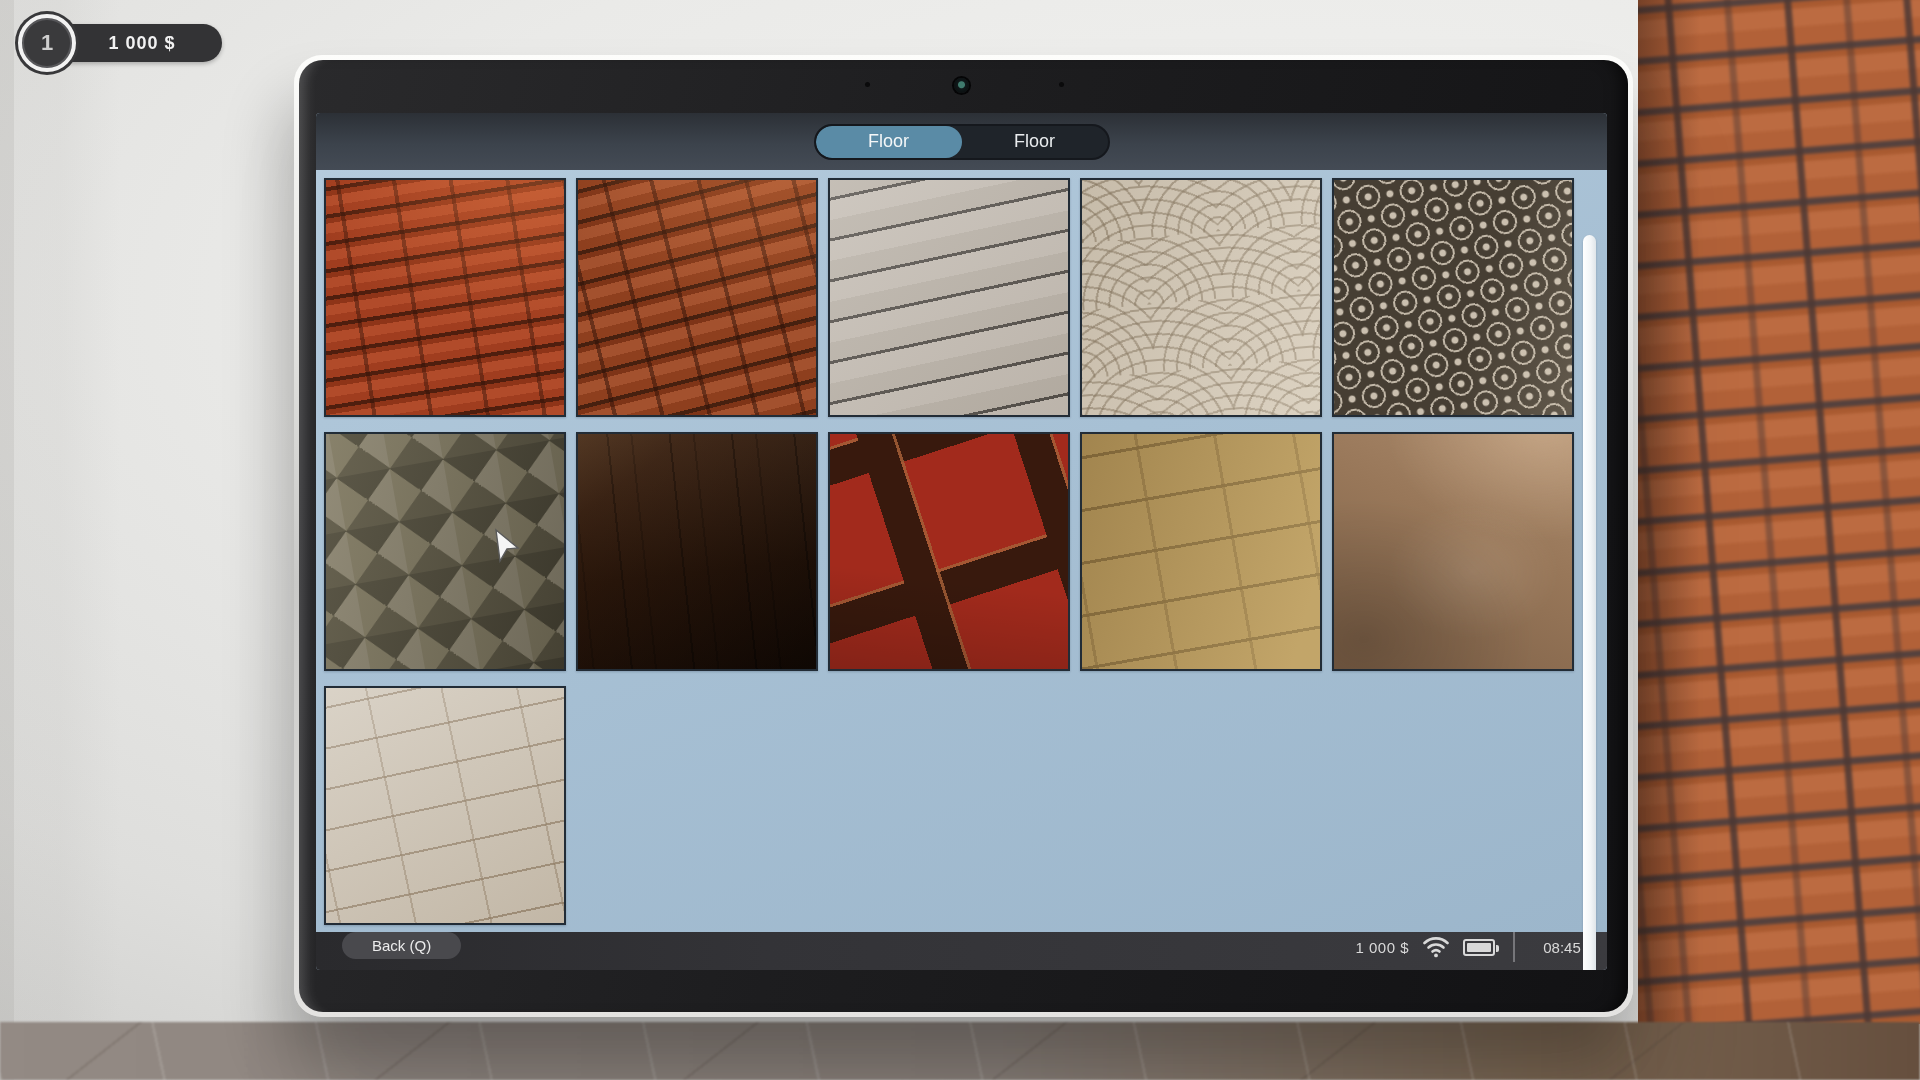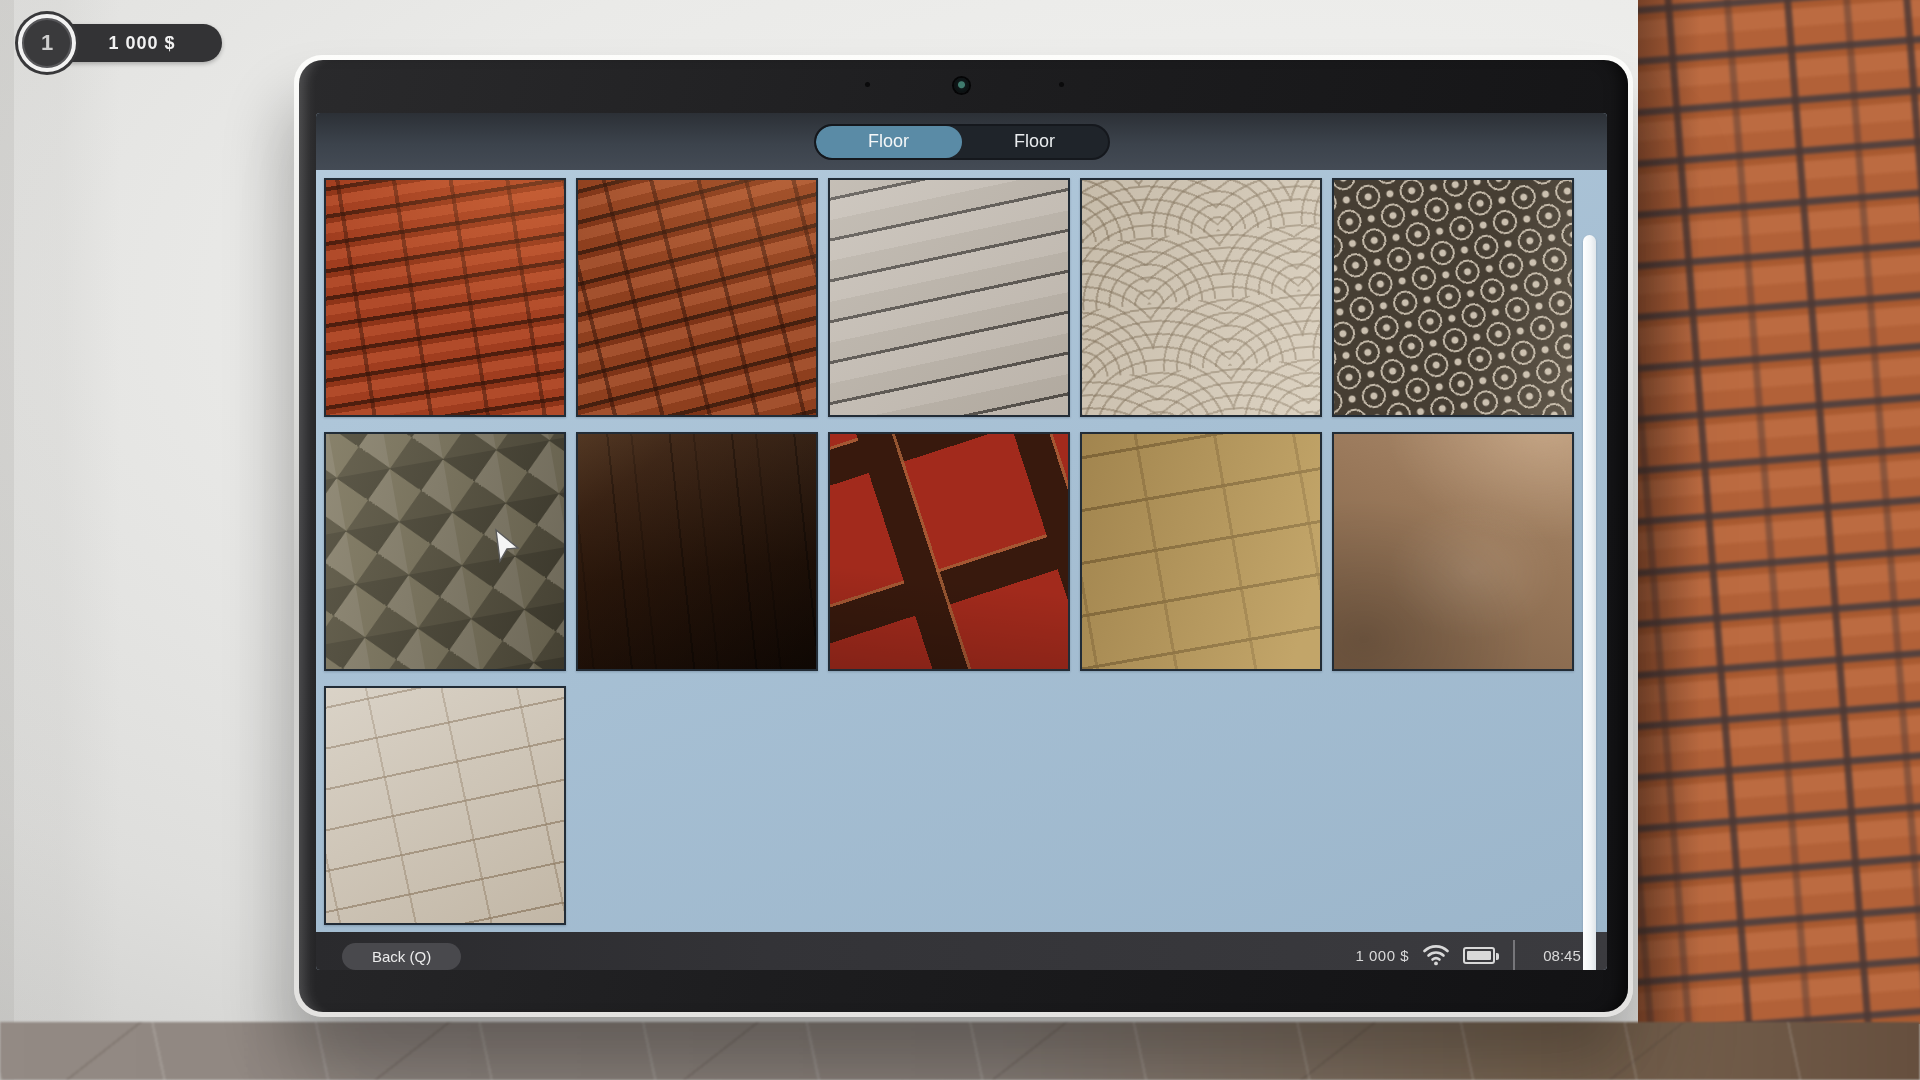--- a/index.html
+++ b/index.html
@@ -147,21 +147,21 @@
       linear-gradient(160deg, rgba(255,255,255,.32), rgba(120,100,75,.18) 82%),
       repeating-linear-gradient(90deg, rgba(140,120,95,.45) 0 2px, transparent 2px 74px),
       repeating-linear-gradient(0deg, rgba(140,120,95,.7) 0 2px, transparent 2px 40px); }
 
   
   .scrollbar{ position:absolute; right:11px; top:65px; width:13px; height:742px; border-radius:7px;
     background:linear-gradient(90deg, #ffffff 0%, #f2f5f7 60%, #dfe5e9 100%);
     box-shadow:0 1px 2px rgba(40,60,80,.3); }
 
   
-  .bottombar{ height:38px; flex:0 0 auto; display:flex; align-items:flex-end; padding:0 16px;
+  .bottombar{ height:38px; flex:0 0 auto; display:flex; align-items:flex-start; padding:0 16px;
     background:linear-gradient(90deg, #2a2a2d 0%, #333337 35%, #3b3b3f 100%); color:#d9d9d9; }
   .back-btn{ margin-left:10px; padding:5px 30px; border:none; border-radius:15px; background:#49494d;
     color:#ececec; font-size:15px; font-family:"Liberation Sans", sans-serif; cursor:pointer; }
   .status-group{ margin-left:auto; display:flex; align-items:center; gap:14px; font-size:15px; }
   .status-money{ letter-spacing:.5px; }
   .divider{ width:2px; height:30px; background:#76767a; margin:0 4px; }
   .status-time{ min-width:58px; text-align:center; }
   .battery{ position:relative; width:32px; height:17px; border:2px solid #d9d9d9; border-radius:3px; }
   .battery::before{ content:""; position:absolute; inset:2px; background:#d9d9d9; border-radius:1px; }
   .battery::after{ content:""; position:absolute; right:-6px; top:4px; width:3px; height:7px; background:#d9d9d9;

